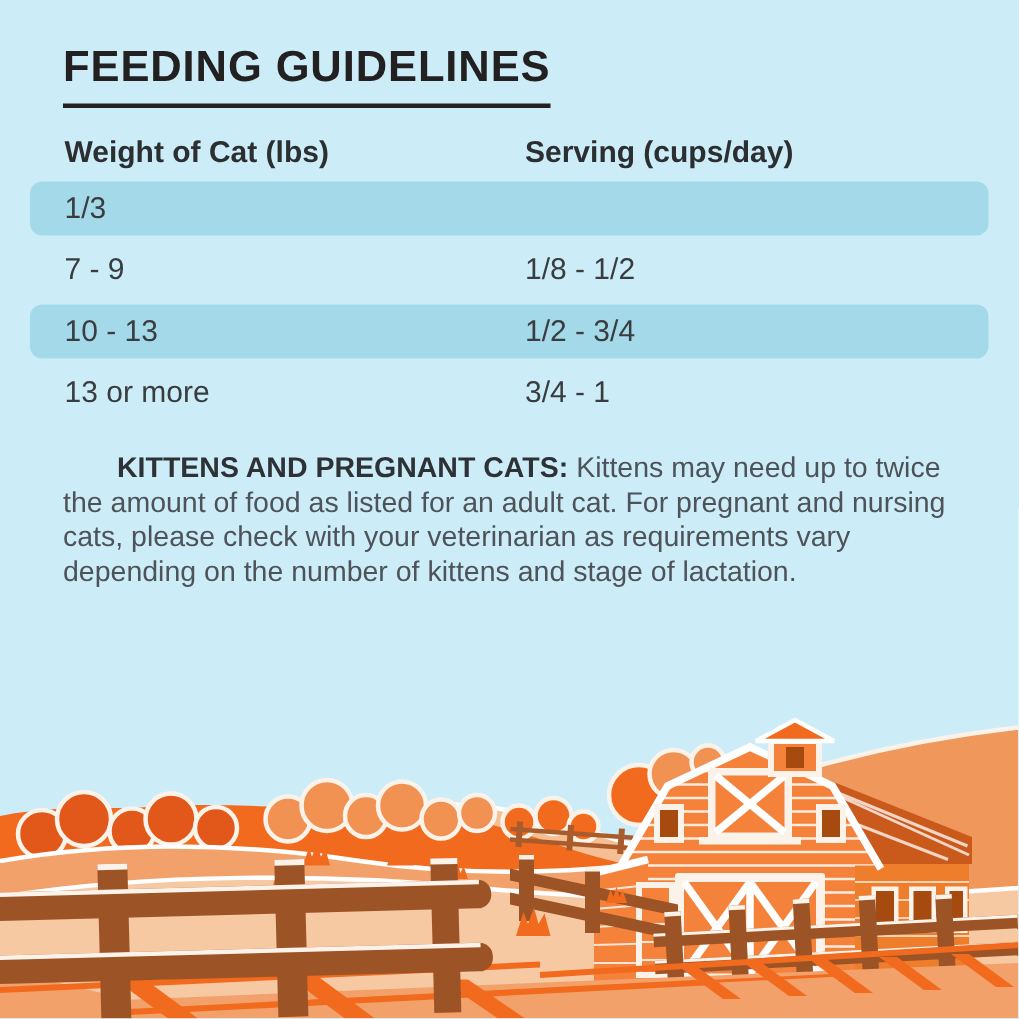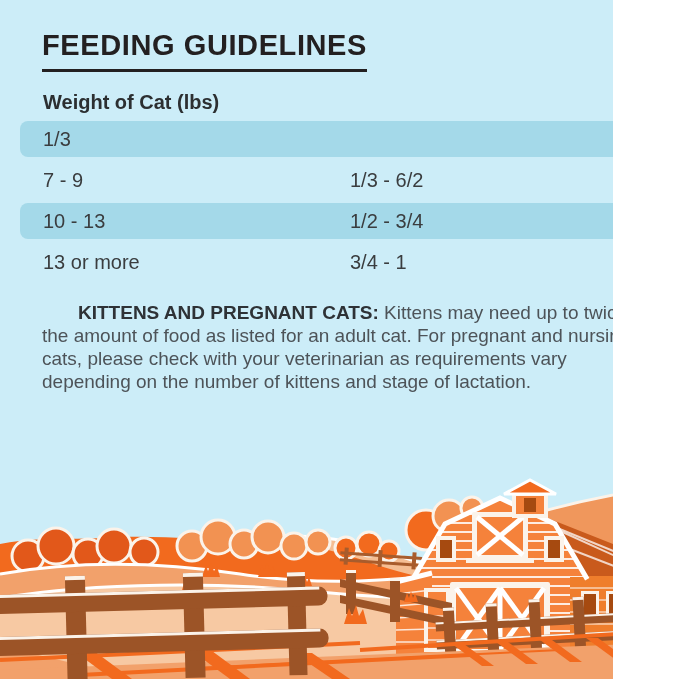--- a/index.html
+++ b/index.html
@@ -7,21 +7,21 @@
     --cell-ink:#3A3D3F; --body-ink:#4D5358; --lead-ink:#2E3236;
     --orange:#F26A1E; --orange-dark:#E2581A; --orange-mid:#F29252;
     --rust:#C95A1C; --barn:#F5823B; --barn-side:#EF7E2C; --window:#A64A10;
     --fence:#9C5427; --fence-light:#A85C2C; --peach:#F2A16B;
     --peach-light:#F7C9A3; --peach-hill:#F5BE93; --hill-right:#F0975C;
     --outline:#FBF3EA;
   }
   *{box-sizing:border-box;}
   html,body{margin:0;padding:0;}
   body{font-family:"Liberation Sans","DejaVu Sans",sans-serif;}
-  .page{position:relative;width:613px;height:679px;background:var(--bg);overflow:hidden;}
+  .page{position:relative;width:679px;height:679px;background:var(--bg);overflow:hidden;}
   .content{position:absolute;top:30px;left:0;right:0;z-index:2;}
   .title-wrap{margin-left:42px;}
   h1.title{display:inline-block;margin:0;font-size:29px;font-weight:bold;
     letter-spacing:.6px;color:var(--ink);border-bottom:3px solid var(--ink);
     padding-bottom:9px;line-height:1.05;}
   .table{margin:14px 0 0 20px;width:639px;}
   .trow{display:grid;grid-template-columns:307px 1fr;align-items:center;
     height:36px;margin-top:5px;padding-left:23px;font-size:20px;color:var(--cell-ink);}
   .trow.header{height:28px;margin-top:16px;font-weight:bold;color:var(--head-ink);font-size:20px;}
   .trow.hl{background:var(--band);border-radius:8px;}
@@ -47,27 +47,28 @@
 <div class="page">
   <div class="content">
 
     <div class="title-wrap">
       <h1 class="title">FEEDING GUIDELINES</h1>
     </div>
 
     <div class="table">
       <div class="trow header">
         <div>Weight of Cat (lbs)</div>
+        <div>Serving (cups/day)</div>
       </div>
       <div class="trow hl">
         <div>1/3</div>
       </div>
       <div class="trow">
         <div>7 - 9</div>
-        <div>1/3 - 6/2</div>
+        <div>1/8 - 1/2</div>
       </div>
       <div class="trow hl">
         <div>10 - 13</div>
         <div>1/2 - 3/4</div>
       </div>
       <div class="trow">
         <div>13 or more</div>
         <div>3/4 - 1</div>
       </div>
     </div>

